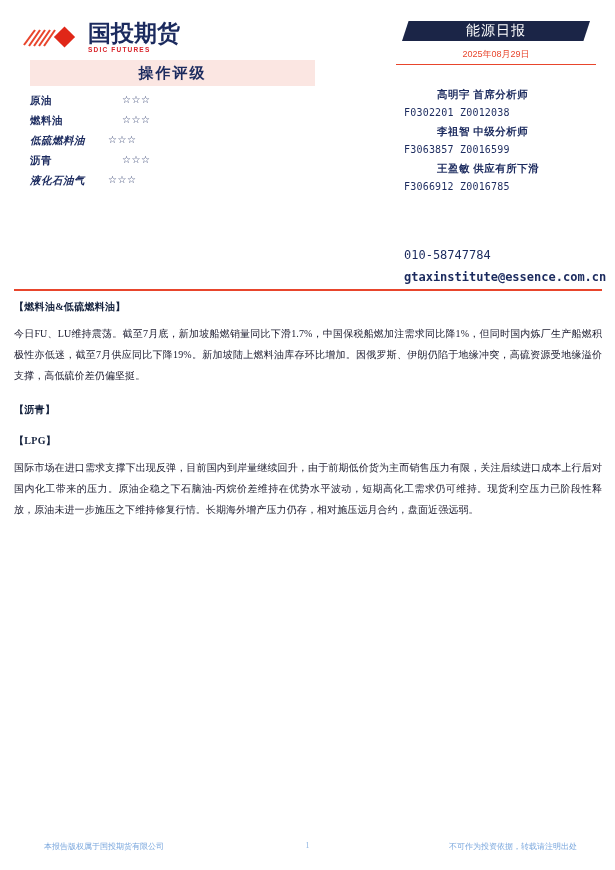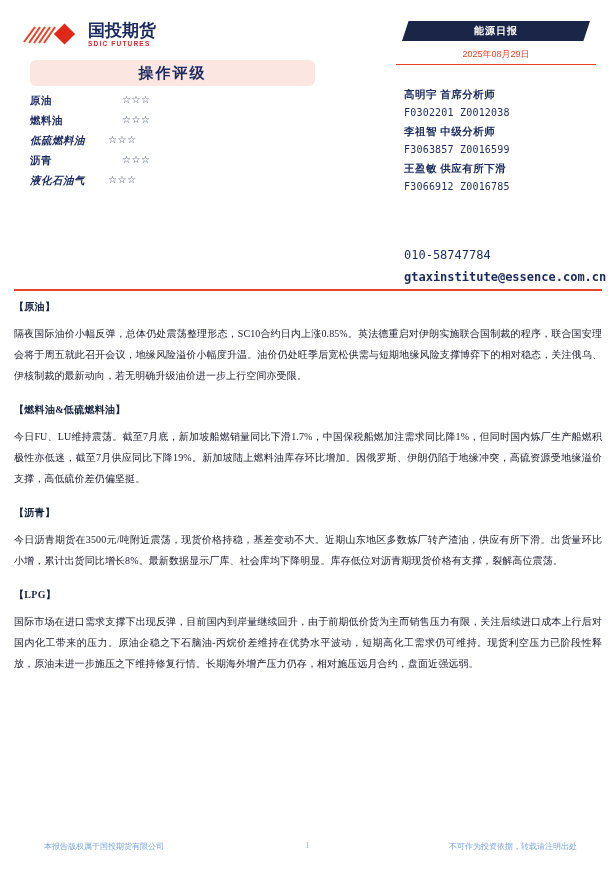--- a/index.html
+++ b/index.html
@@ -42,21 +42,21 @@
     height: 26px;
   }
   .logo-mark svg { display: block; }
   .logo-text {
     display: flex;
     flex-direction: column;
     line-height: 1;
   }
   .logo-cn {
     font-family: "Liberation Sans", "DejaVu Sans", sans-serif;
-    font-size: 17px;
+    font-size: 23px;
     font-weight: bold;
     color: #1b2a5e;
     letter-spacing: 0px;
   }
   .logo-en {
     font-family: "Liberation Sans", "DejaVu Sans", sans-serif;
     font-size: 6.5px;
     font-weight: bold;
     color: #d8232a;
     letter-spacing: 1.2px;
@@ -67,21 +67,20 @@
   .rating-title-bar {
     position: absolute;
     left: 30px;
     top: 60px;
     width: 285px;
     height: 26px;
     background: #fbe6e2;
     display: flex;
     align-items: center;
     justify-content: center;
-    border-radius: 6px;
   }
   .rating-title {
     font-family: "Liberation Serif", "DejaVu Serif", serif;
     font-size: 15px;
     font-weight: bold;
     color: #1b2a5e;
     letter-spacing: 2px;
   }
   .rating-list {
     position: absolute;
@@ -124,22 +123,22 @@
     background: #1b2547;
     clip-path: polygon(3.5% 0, 100% 0, 96.5% 100%, 0% 100%);
   }
   .banner-label {
     position: absolute;
     inset: 0;
     display: flex;
     align-items: center;
     justify-content: center;
     color: #ffffff;
-    font-size: 10px;
-    font-weight: bold;
+    font-size: 14px;
+    font-weight: normal;
     letter-spacing: 1px;
     font-family: "Liberation Serif", "DejaVu Serif", serif;
   }
 
   .report-date {
     position: absolute;
     left: 402px;
     top: 48px;
     width: 188px;
     text-align: center;
@@ -164,20 +163,21 @@
     top: 88px;
     width: 210px;
   }
   .analyst-name {
     font-size: 10.5px;
     font-weight: bold;
     color: #1b2a5e;
     font-family: "Liberation Serif", "DejaVu Serif", serif;
     margin-bottom: 5px;
     letter-spacing: 0.5px;
+    margin-left: 33px;
   }
   .analyst-code {
     font-size: 10px;
     color: #1b2a5e;
     font-family: "DejaVu Sans Mono", monospace;
     margin-bottom: 7px;
     letter-spacing: 0.2px;
   }
   .contact {
     position: absolute;
@@ -317,33 +317,28 @@
     <div class="contact">
       <div class="contact-line">010-58747784</div>
       <div class="contact-line email">gtaxinstitute@essence.com.cn</div>
     </div>
 
     <div class="header-rule"></div>
   </div>
 
   <div class="content">
 
-    <div class="section">
-      <div class="section-heading">【原油】</div>
-      <div class="section-body">隔夜国际油价小幅反弹，总体仍处震荡整理形态，SC10合约日内上涨0.85%。英法德重启对伊朗实施联合国制裁的程序，联合国安理会将于周五就此召开会议，地缘风险溢价小幅度升温。油价仍处旺季后宽松供需与短期地缘风险支撑博弈下的相对稳态，关注俄乌、伊核制裁的最新动向，若无明确升级油价进一步上行空间亦受限。</div>
-    </div>
 
     <div class="section">
       <div class="section-heading">【燃料油&amp;低硫燃料油】</div>
       <div class="section-body">今日FU、LU维持震荡。截至7月底，新加坡船燃销量同比下滑1.7%，中国保税船燃加注需求同比降1%，但同时国内炼厂生产船燃积极性亦低迷，截至7月供应同比下降19%。新加坡陆上燃料油库存环比增加。因俄罗斯、伊朗仍陷于地缘冲突，高硫资源受地缘溢价支撑，高低硫价差仍偏坚挺。</div>
     </div>
 
     <div class="section">
       <div class="section-heading">【沥青】</div>
-      <div class="section-body">今日沥青期货在3500元/吨附近震荡，现货价格持稳，基差变动不大。近期山东地区多数炼厂转产渣油，供应有所下滑。出货量环比小增，累计出货同比增长8%。最新数据显示厂库、社会库均下降明显。库存低位对沥青期现货价格有支撑，裂解高位震荡。</div>
     </div>
 
     <div class="section">
       <div class="section-heading">【LPG】</div>
       <div class="section-body">国际市场在进口需求支撑下出现反弹，目前国内到岸量继续回升，由于前期低价货为主而销售压力有限，关注后续进口成本上行后对国内化工带来的压力。原油企稳之下石脑油-丙烷价差维持在优势水平波动，短期高化工需求仍可维持。现货利空压力已阶段性释放，原油未进一步施压之下维持修复行情。长期海外增产压力仍存，相对施压远月合约，盘面近强远弱。</div>
     </div>
 
   </div>
 
   <div class="footer">

